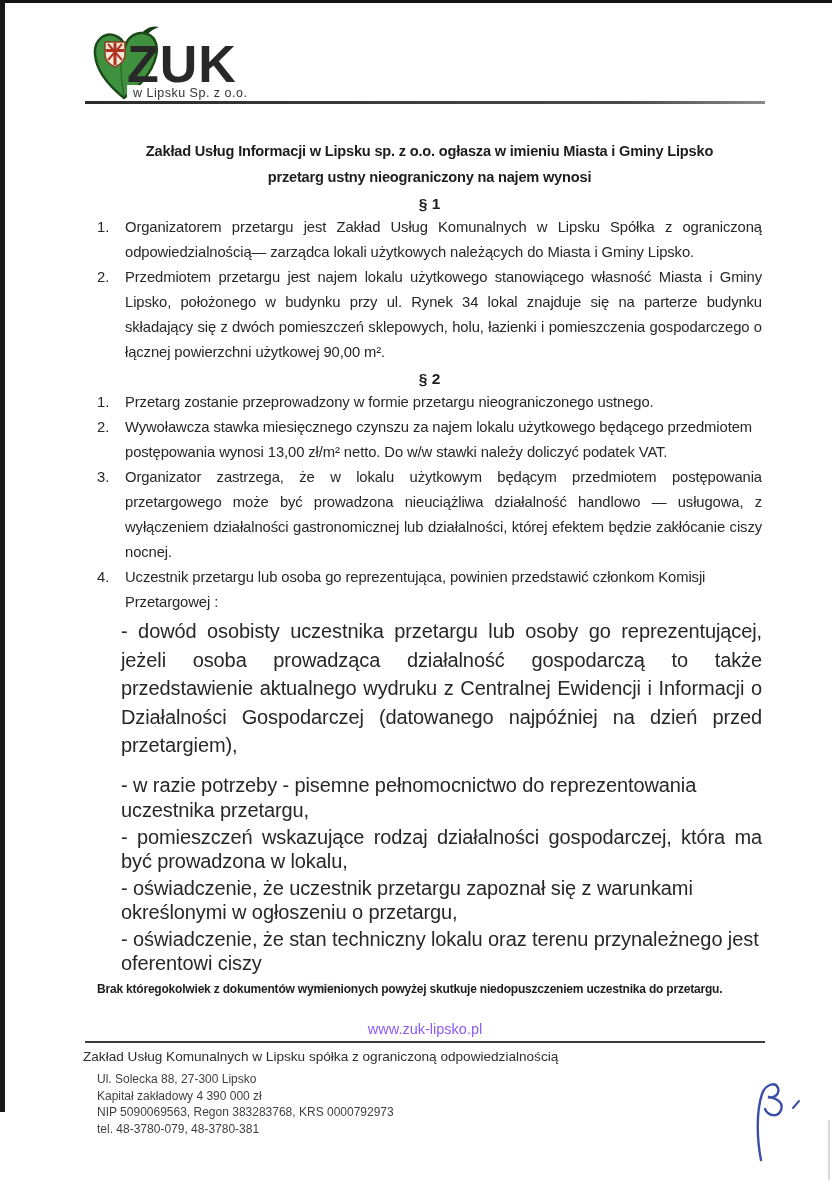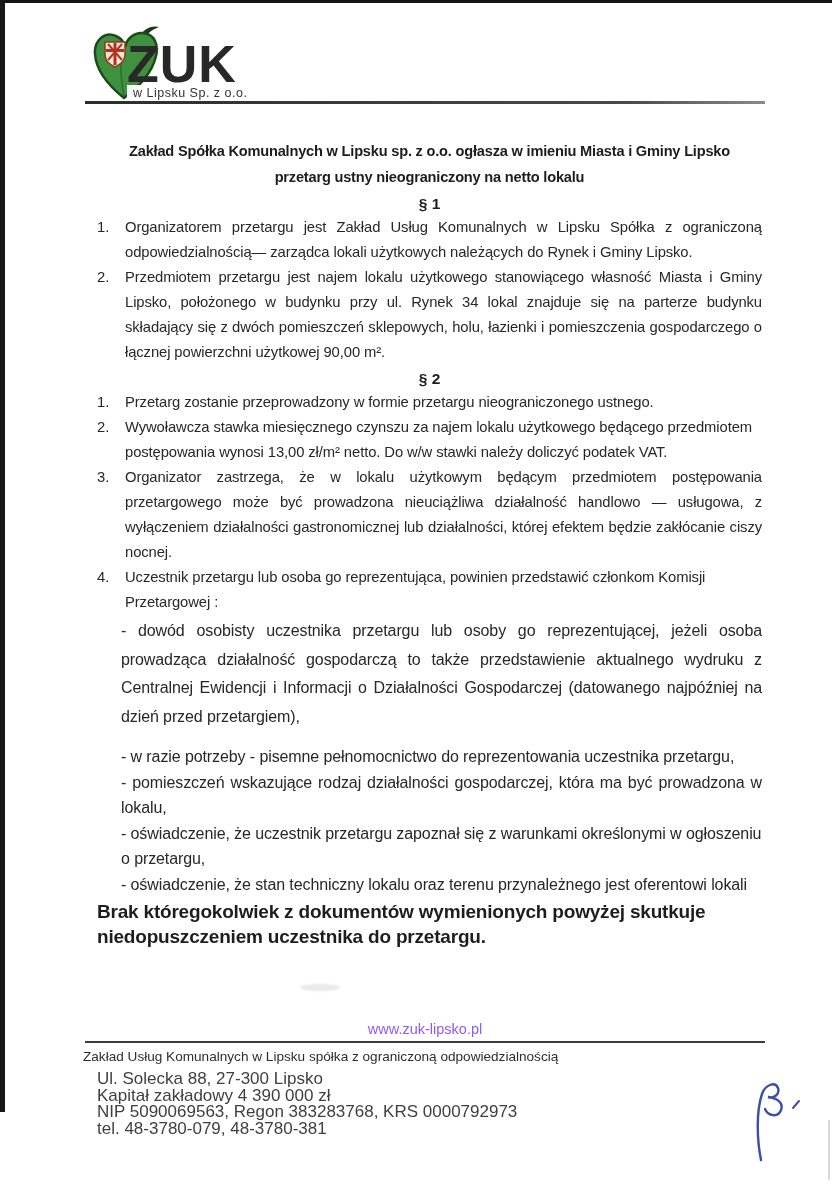--- a/index.html
+++ b/index.html
@@ -28,35 +28,35 @@
               letter-spacing:-0.2px; line-height:26px; color:#1d1d1d; white-space:nowrap; }
   .sec-head { text-align:center; font-weight:bold; font-size:15.5px; line-height:23px;
               margin-top:2px; color:#1d1d1d; }
 
   .list { font-size:14.8px; letter-spacing:-0.1px; line-height:25px; }
   .item { display:flex; align-items:flex-start; }
   .item .num { flex:0 0 28px; }
   .item .txt { flex:1 1 auto; }
   .just { text-align:justify; }
 
-  .docs { font-size:16px; letter-spacing:-0.1px; }
+  .docs { font-size:20px; letter-spacing:-0.1px; }
   .docs .wide  { line-height:28.5px; text-align:justify; margin-left:-4px; margin-top:2px; }
   .docs .wide1 { line-height:25px;  margin-left:-4px; margin-top:13px; }
   .docs .norm  { line-height:24.5px; margin-left:-4px; margin-top:2px; }
   .docs .normj { line-height:24.5px; text-align:justify; margin-left:-4px; margin-top:2px; }
 
-  .warning { font-weight:bold; font-size:19px; letter-spacing:-0.2px; line-height:25.5px;
+  .warning { font-weight:bold; font-size:12px; letter-spacing:-0.2px; line-height:25.5px;
              margin-top:1px; color:#1d1d1d; }
 
   
   .website { position:absolute; top:1021px; left:85px; width:680px; text-align:center;
              font-size:14.5px; color:#8b5cf6; }
   .footer-rule { position:absolute; top:1041px; left:85px; width:680px; height:2px; background:#3c3c3c; }
   .company { position:absolute; top:1049px; left:83px; font-size:13.6px; color:#2e2e2e; }
-  .footer-small { position:absolute; top:1071px; left:97px; font-size:17px; line-height:16.5px; color:#3f3f3f; }
+  .footer-small { position:absolute; top:1071px; left:97px; font-size:12px; line-height:16.5px; color:#3f3f3f; }
 
   .paraph { position:absolute; left:747px; top:1078px; width:64px; height:92px; }
 </style>
 </head>
 <body>
 
 <div class="edge-top"></div>
 <div class="edge-left"></div>
 <div class="edge-right-smudge"></div>
 <div class="smudge"></div>
@@ -79,30 +79,30 @@
   <text x="34" y="58" font-family="Liberation Sans, sans-serif" font-size="52" font-weight="bold" letter-spacing="1" fill="#282828">ZUK</text>
   <rect x="34" y="61" width="138" height="15" fill="#ffffff" opacity="0.95"></rect>
   <text x="40" y="73" font-family="Liberation Sans, sans-serif" font-size="12.5" letter-spacing="0.5" fill="#333333">w Lipsku Sp. z o.o.</text>
 </svg>
 <div class="header-rule"></div>
 
 <div class="content">
 
 
   <div class="subtitle">
-    <div>Zakład Spółka Komunalnych w Lipsku sp. z o.o. ogłasza w imieniu Miasta i Gminy Lipsko</div>
-    <div>przetarg ustny nieograniczony na netto lokalu</div>
+    <div>Zakład Usług Informacji w Lipsku sp. z o.o. ogłasza w imieniu Miasta i Gminy Lipsko</div>
+    <div>przetarg ustny nieograniczony na najem wynosi</div>
   </div>
 
   <div class="sec-head">§ 1</div>
 
   <div class="list">
     <div class="item">
       <span class="num">1.</span>
-      <div class="txt just">Organizatorem przetargu jest Zakład Usług Komunalnych w Lipsku Spółka z ograniczoną odpowiedzialnością— zarządca lokali użytkowych należących do Rynek i Gminy Lipsko.</div>
+      <div class="txt just">Organizatorem przetargu jest Zakład Usług Komunalnych w Lipsku Spółka z ograniczoną odpowiedzialnością— zarządca lokali użytkowych należących do Miasta i Gminy Lipsko.</div>
     </div>
     <div class="item">
       <span class="num">2.</span>
       <div class="txt just">Przedmiotem przetargu jest najem lokalu użytkowego stanowiącego własność Miasta i Gminy Lipsko, położonego w budynku przy ul. Rynek 34 lokal znajduje się na parterze budynku składający się z dwóch pomieszczeń sklepowych, holu, łazienki i pomieszczenia gospodarczego o łącznej powierzchni użytkowej 90,00 m².</div>
     </div>
   </div>
 
   <div class="sec-head">§ 2</div>
 
   <div class="list">
@@ -120,21 +120,21 @@
     </div>
     <div class="item">
       <span class="num">4.</span>
       <div class="txt">
         <div>Uczestnik przetargu lub osoba go reprezentująca, powinien przedstawić członkom Komisji Przetargowej :</div>
         <div class="docs">
           <p class="wide">- dowód osobisty uczestnika przetargu lub osoby go reprezentującej, jeżeli osoba prowadząca działalność gospodarczą to także przedstawienie aktualnego wydruku z Centralnej Ewidencji i Informacji o Działalności Gospodarczej (datowanego najpóźniej na dzień przed przetargiem),</p>
           <p class="wide1">- w razie potrzeby - pisemne pełnomocnictwo do reprezentowania uczestnika przetargu,</p>
           <p class="normj">- pomieszczeń wskazujące rodzaj działalności gospodarczej, która ma być prowadzona w lokalu,</p>
           <p class="norm">- oświadczenie, że uczestnik przetargu zapoznał się z warunkami określonymi w ogłoszeniu o przetargu,</p>
-          <p class="norm">- oświadczenie, że stan techniczny lokalu oraz terenu przynależnego jest oferentowi lokali</p>
+          <p class="norm">- oświadczenie, że stan techniczny lokalu oraz terenu przynależnego jest oferentowi ciszy</p>
         </div>
       </div>
     </div>
   </div>
 
   <div class="warning">Brak któregokolwiek z dokumentów wymienionych powyżej skutkuje niedopuszczeniem uczestnika do przetargu.</div>
 </div>
 
 <div class="website">www.zuk-lipsko.pl</div>
 <div class="footer-rule"></div>

